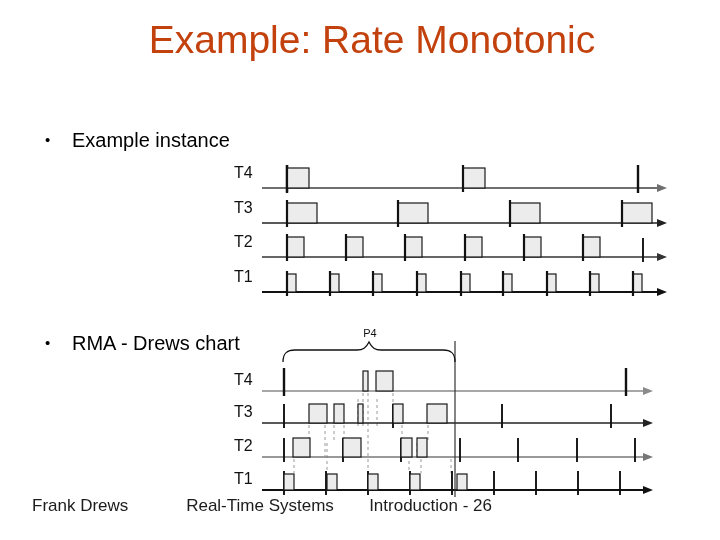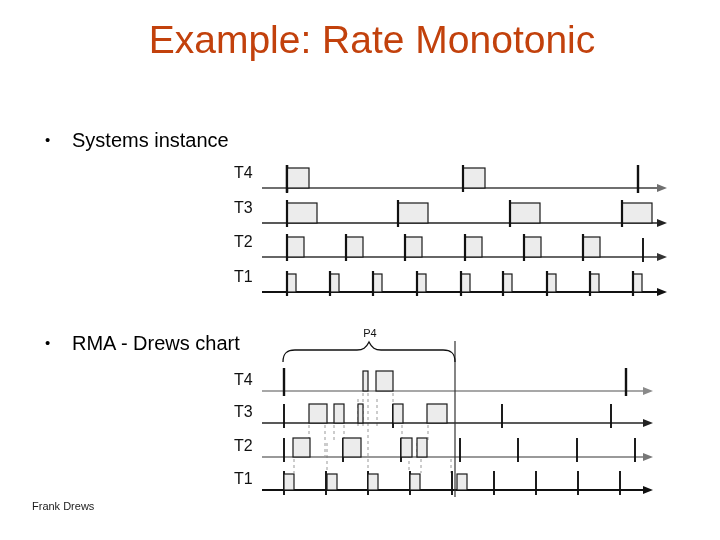--- a/index.html
+++ b/index.html
@@ -12,39 +12,39 @@
     font-size:39px;line-height:48px;color:#c2410c;font-weight:400;
   }
   .bullet{
     position:absolute;left:45px;display:flex;align-items:flex-start;
     font-size:20px;line-height:22px;color:#000;
   }
   .bullet .dot{
     width:27px;font-size:15px;line-height:22px;flex:0 0 27px;
   }
   .footer-item{
-    position:absolute;top:499px;font-size:11px;line-height:14px;color:#1c1c1c;
+    position:absolute;top:499px;font-size:17px;line-height:14px;color:#1c1c1c;
   }
   .footer-left{left:32px;}
   .footer-center{left:160px;width:200px;text-align:center;}
   .footer-right{left:368px;width:124px;text-align:right;}
   svg.diagrams{position:absolute;left:0;top:0;width:720px;height:540px;}
 </style>
 </head>
 <body>
 
 <div class="slide">
 
   <div class="title">
     <div>Example: Rate Monotonic</div>
   </div>
 
   <div class="bullet" style="top:129px">
     <span class="dot">•</span>
-    <span>Systems instance</span>
+    <span>Example instance</span>
   </div>
 
   <div class="bullet" style="top:332px">
     <span class="dot">•</span>
     <span>RMA - Drews chart</span>
   </div>
 
   <svg class="diagrams" viewBox="0 0 720 540">
       <g>
         <line x1="262" y1="188" x2="658" y2="188" stroke="#6f6f6f" stroke-width="2"></line>
@@ -173,14 +173,16 @@
         <rect x="368" y="474" width="10" height="16" fill="#ececec" stroke="#1a1a1a" stroke-width="1.2"></rect>
         <rect x="410" y="474" width="10" height="16" fill="#ececec" stroke="#1a1a1a" stroke-width="1.2"></rect>
         <rect x="457" y="474" width="10" height="16" fill="#ececec" stroke="#1a1a1a" stroke-width="1.2"></rect>
         <line x1="455" y1="341" x2="455" y2="497" stroke="#333" stroke-width="1.2"></line>
         <path d="M 283 362 C 283 353 287 350 295 350 L 357 350 C 363 350 366 348 369 342 C 372 348 375 350 381 350 L 443 350 C 451 350 455 353 455 362" fill="none" stroke="#111" stroke-width="1.3"></path>
         <text x="370" y="337" fill="#111" font-size="11px" text-anchor="middle">P4</text>
       </g>
     </svg>
 
   <div class="footer-item footer-left">Frank Drews</div>
+  <div class="footer-item footer-center">Real-Time Systems</div>
+  <div class="footer-item footer-right">Introduction - 26</div>
 
 </div>
 
 </body></html>

